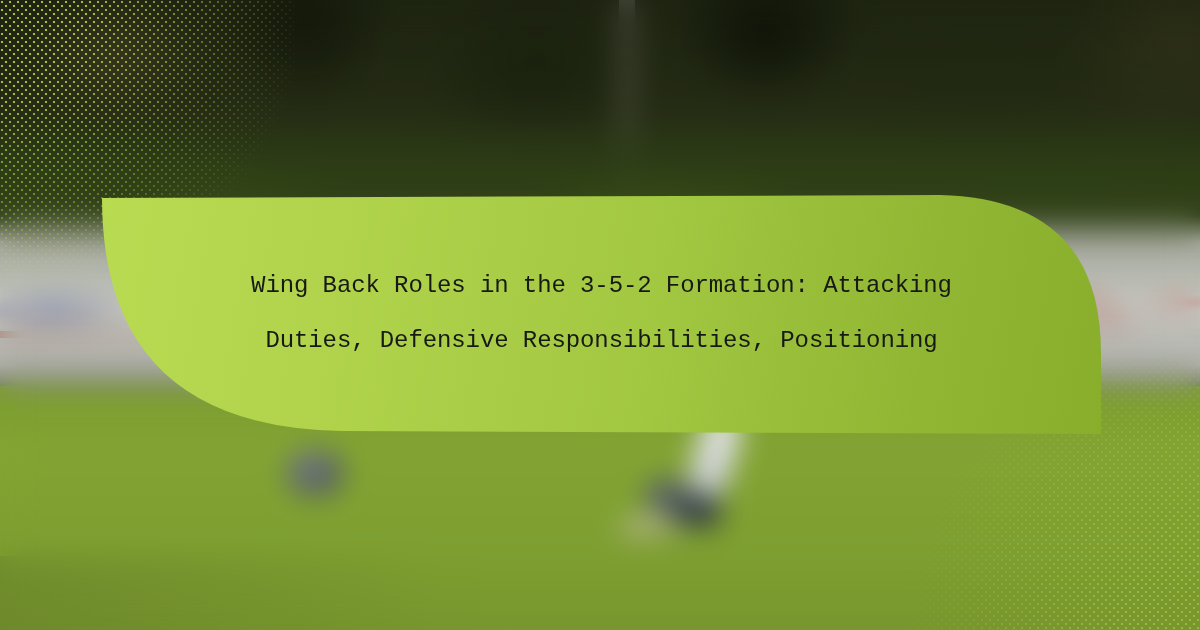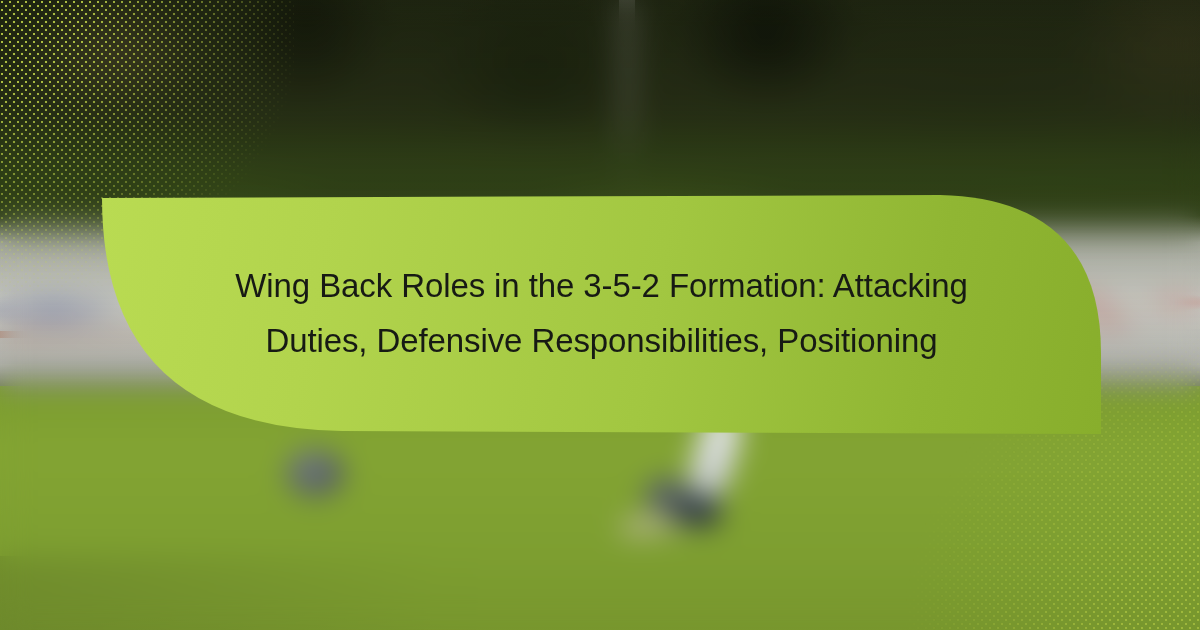--- a/index.html
+++ b/index.html
@@ -231,22 +231,22 @@
     align-items: center;
     justify-content: center;
   }
   .banner-inner {
     width: 790px;
     padding-bottom: 4px;
   }
   .banner-title {
     margin: 0;
     text-align: center;
-    font-family: Liberation Sans, sans-serif;
-    font-size: 33px;
+    font-family: Liberation Mono, monospace;
+    font-size: 24px;
     font-weight: 400;
     line-height: 55px;
     color: #171a14;
     letter-spacing: -0.1px;
   }
 </style>
 </head>
 <body>
 
 <div class="canvas">

